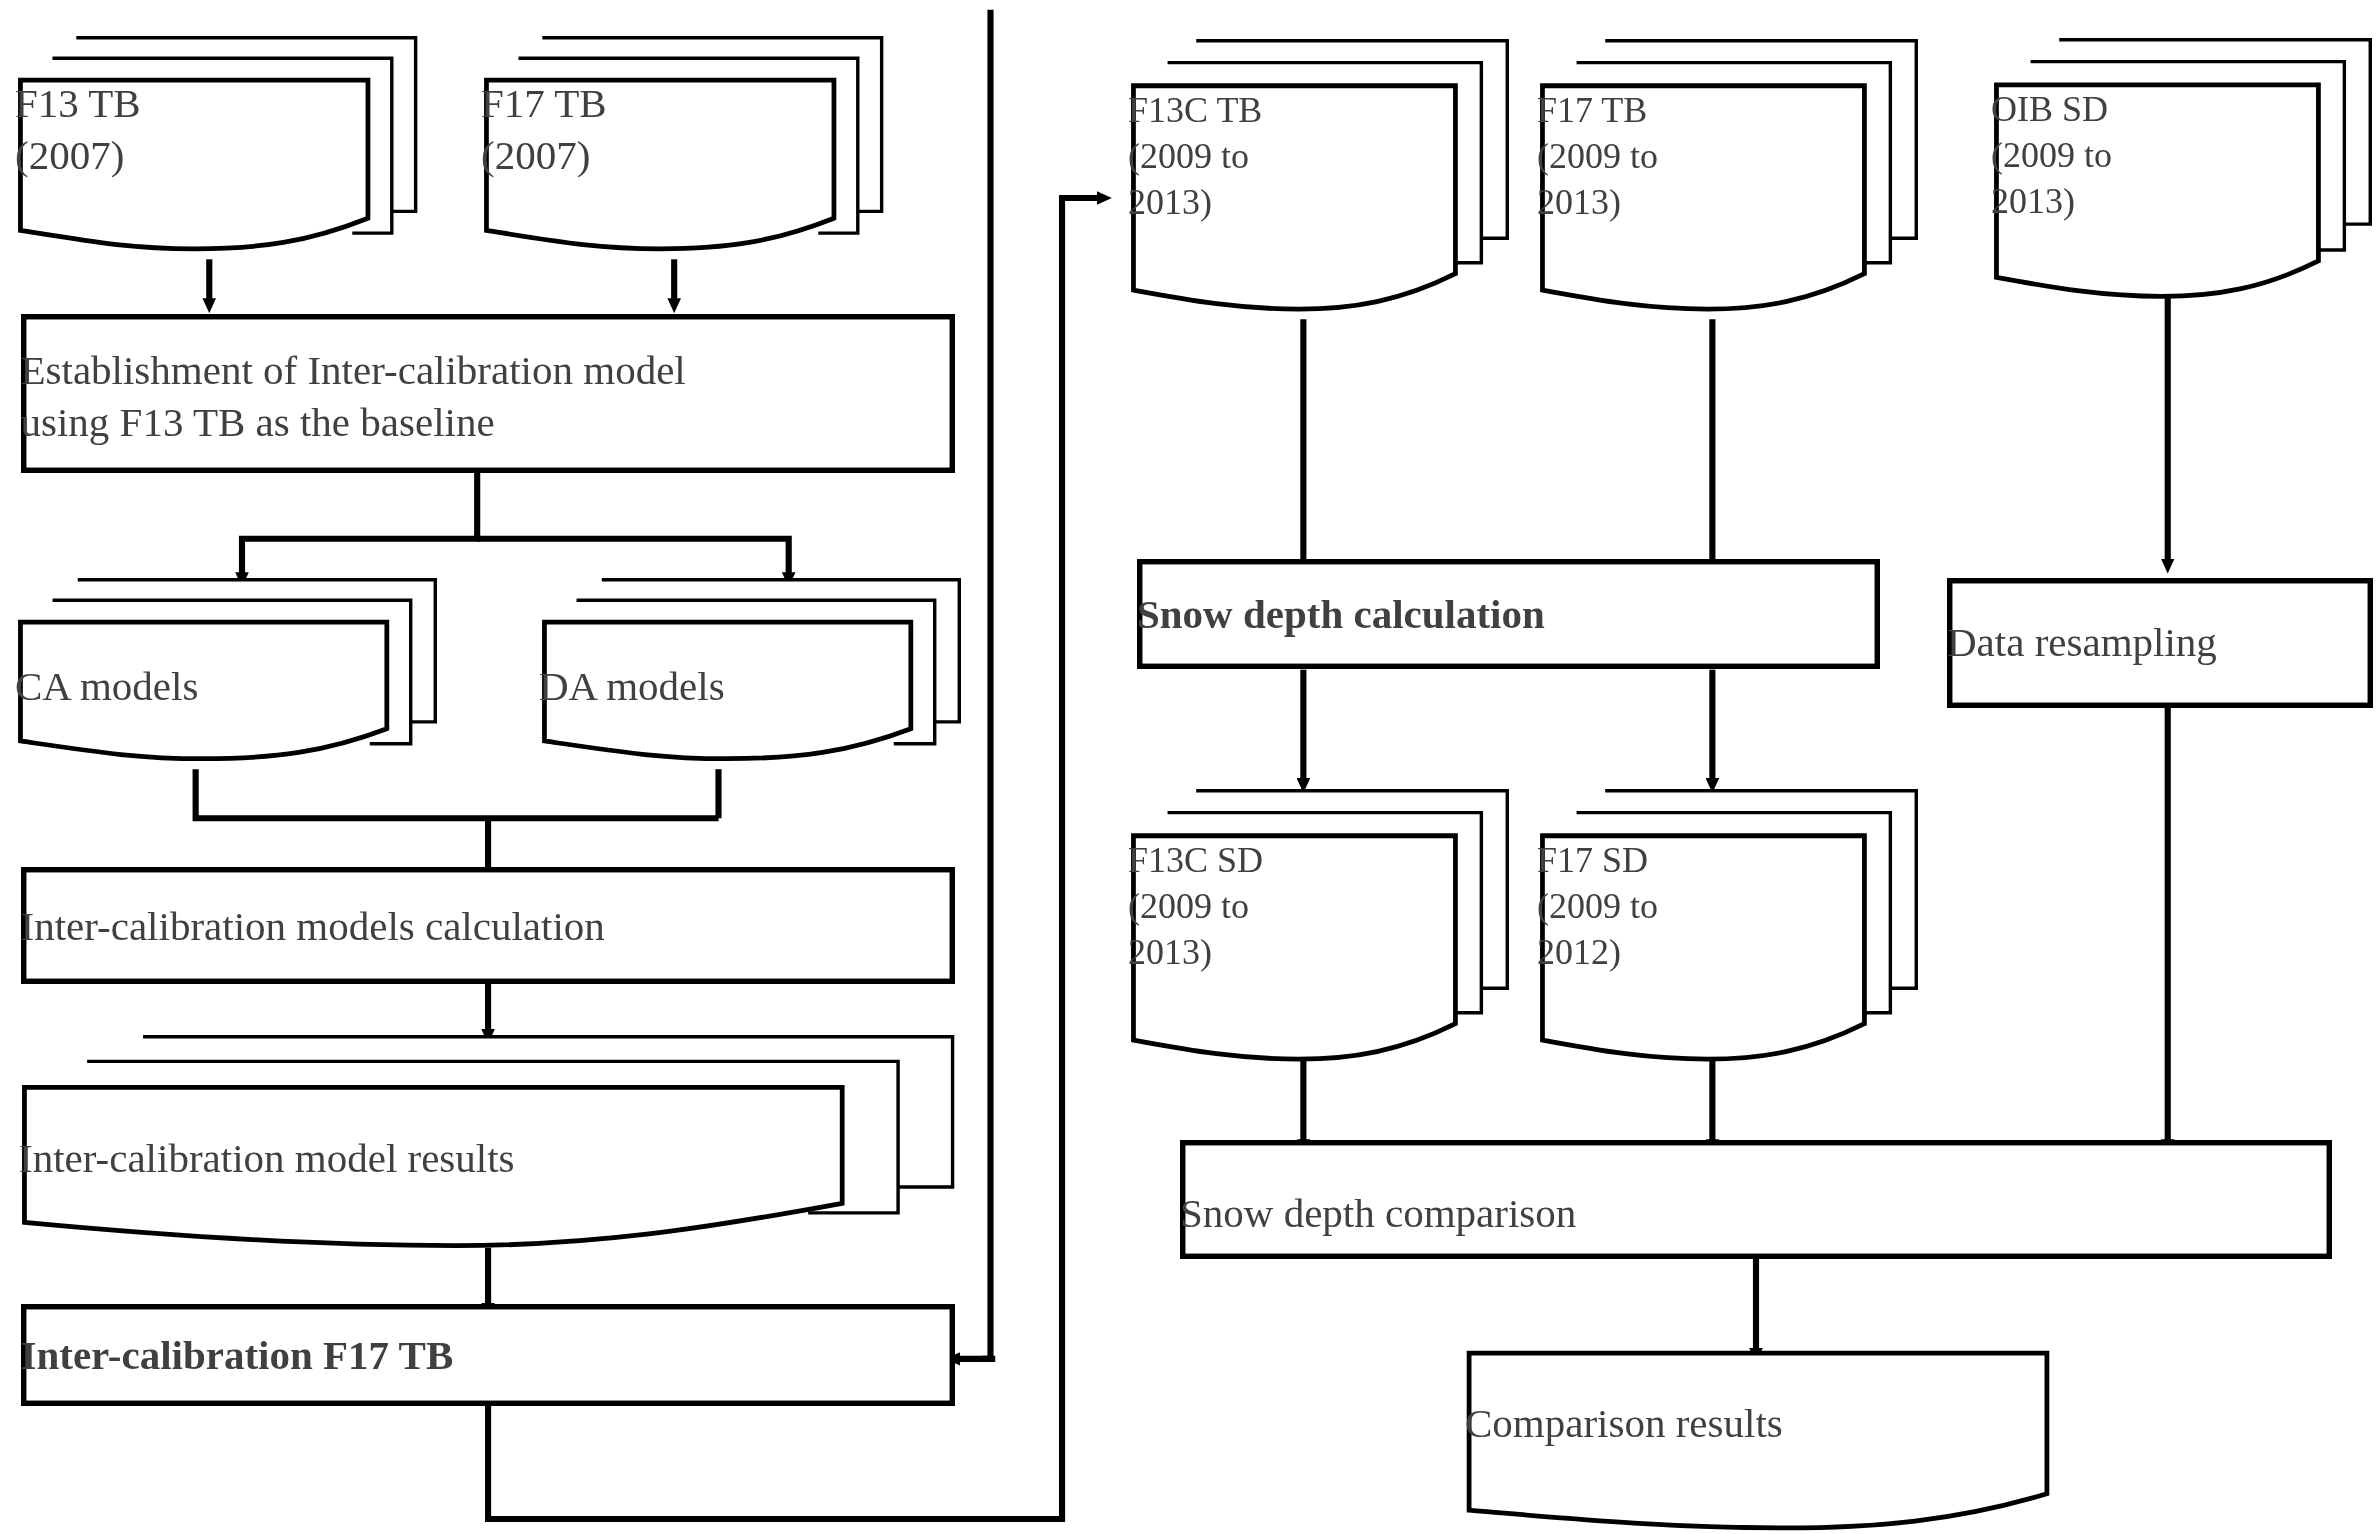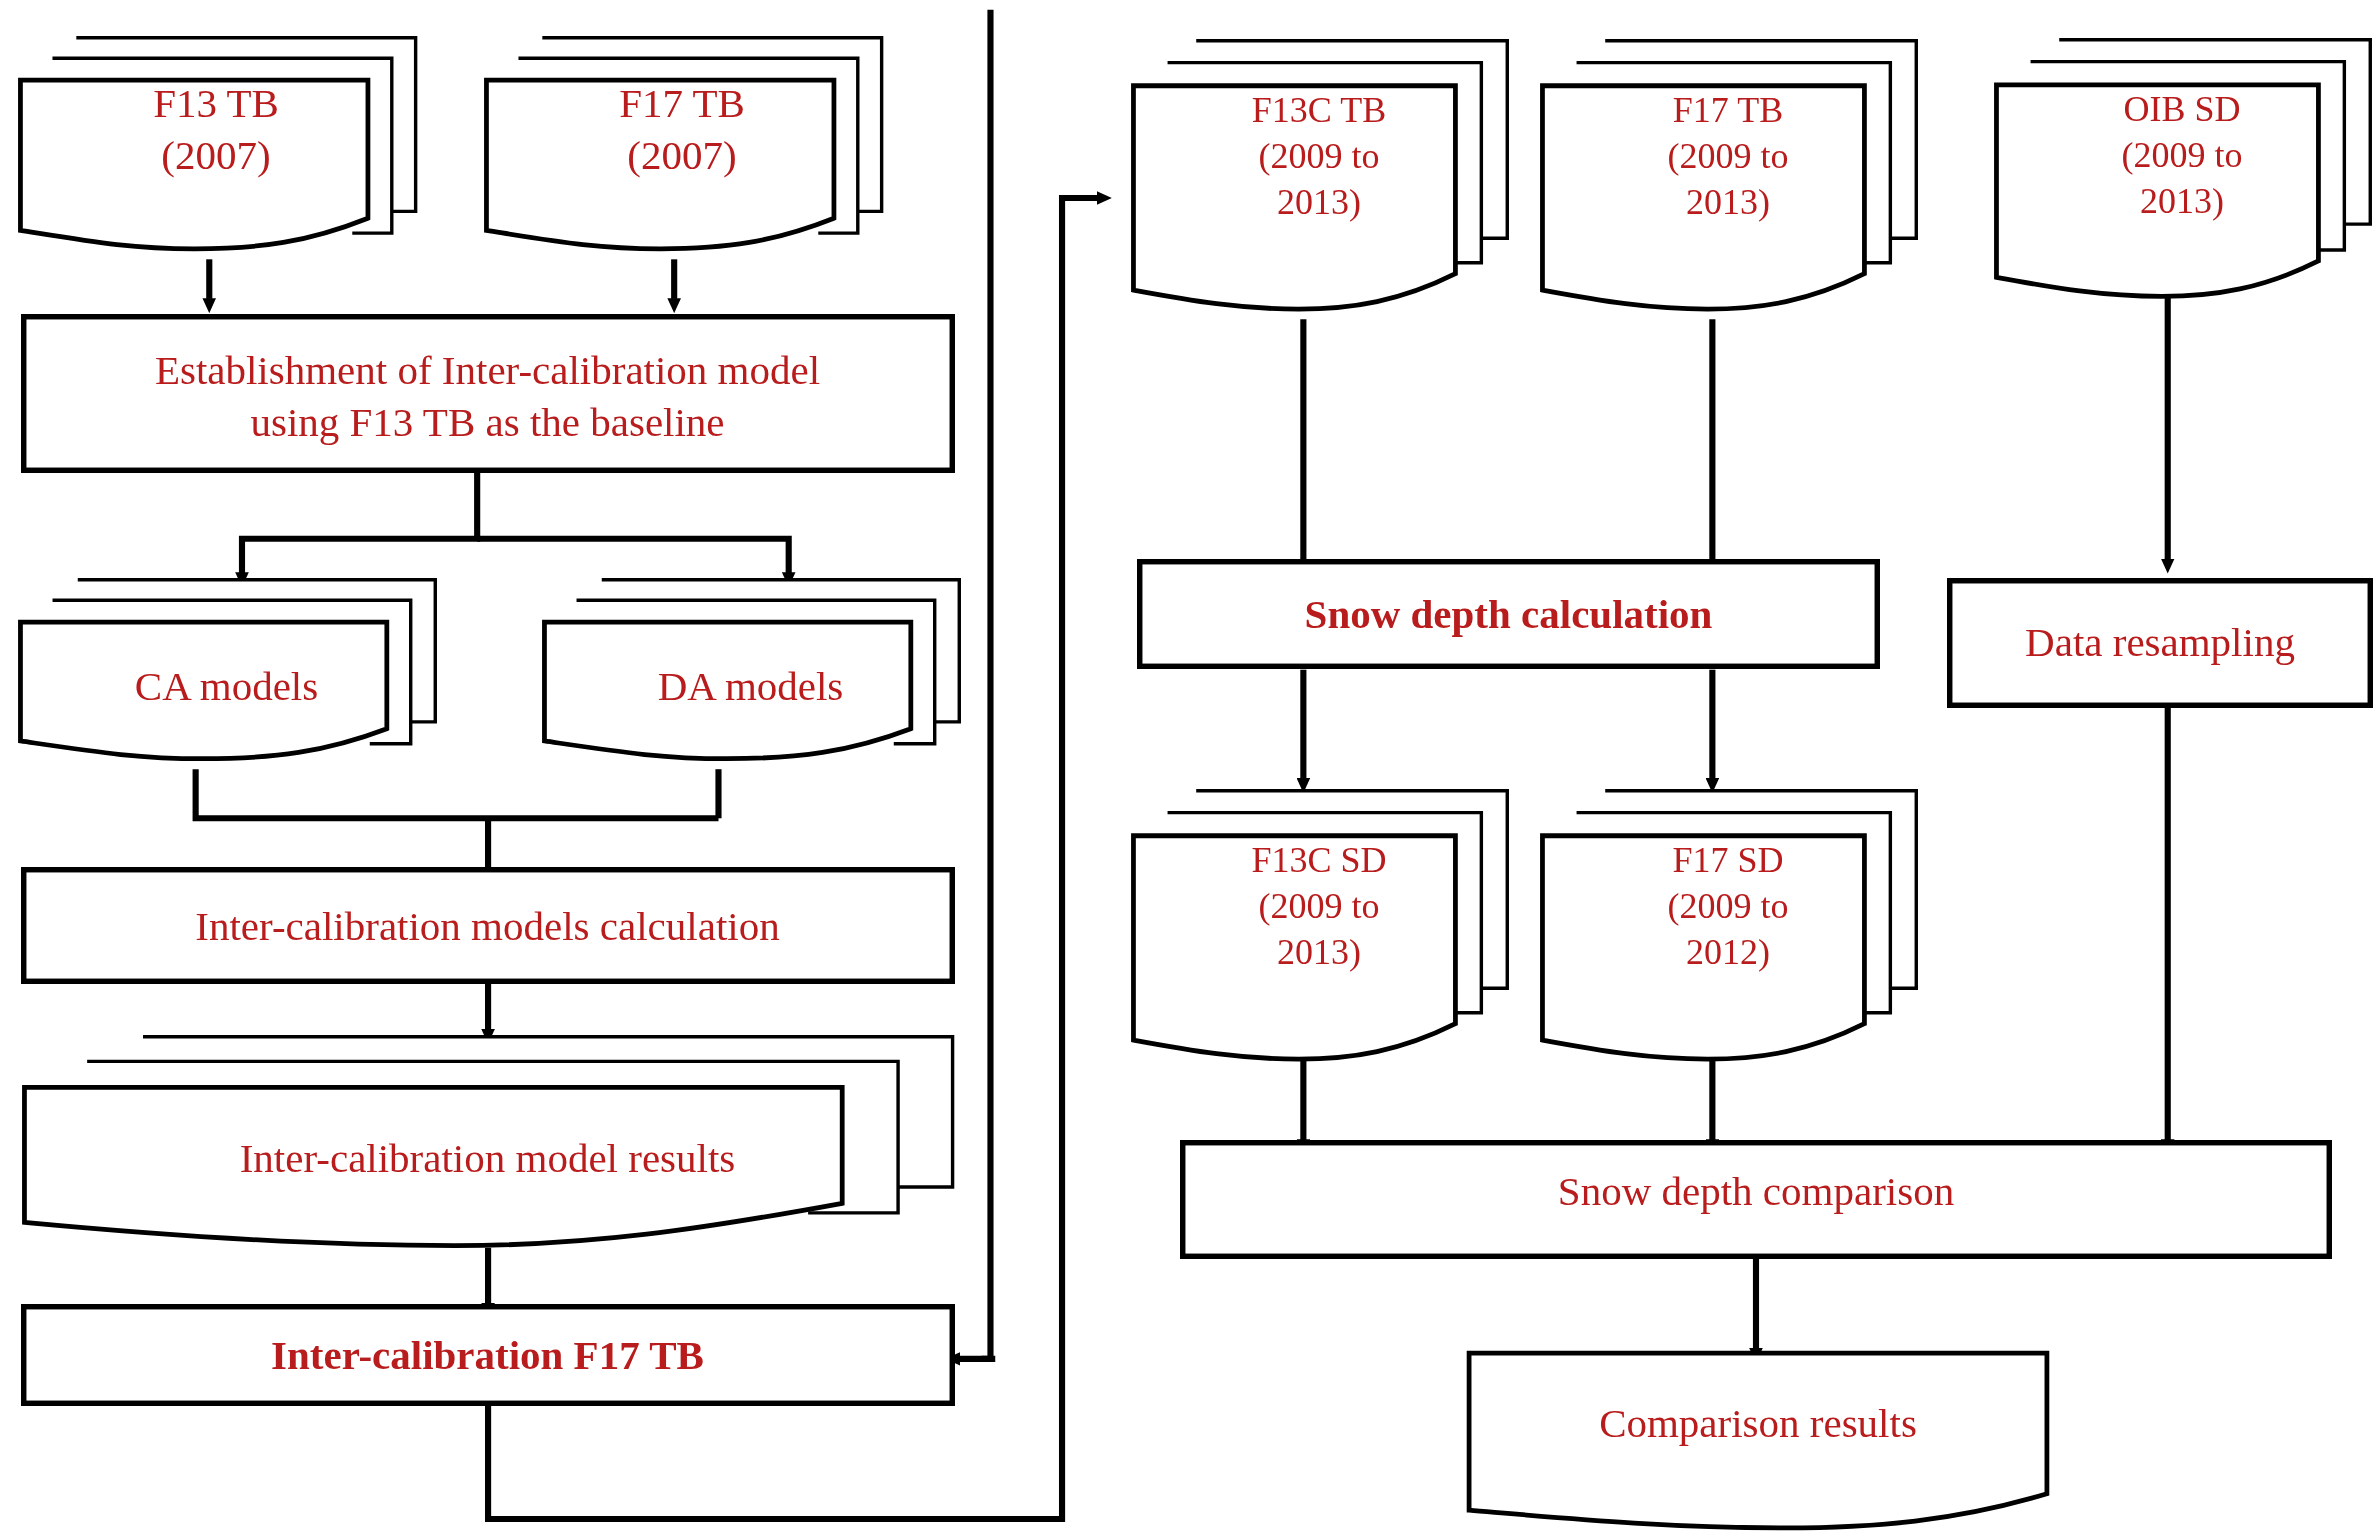--- a/index.html
+++ b/index.html
@@ -31,22 +31,22 @@
     position: absolute;
     left: 0; top: 0;
     width: 100%;
     height: 100%;
     overflow: visible;
   }
   .node .label {
     position: absolute;
     left: 0;
     width: 100%;
-    text-align: center;
-    color: #b91c1c;
+    text-align: left;
+    color: #404040;
     line-height: 1.28;
     white-space: pre-line;
     z-index: 4;
   }
   .fontA { font-size: 41px; }
   .fontB { font-size: 36px; }
 </style>
 </head>
 <body>
 
@@ -234,21 +234,21 @@
     </svg>
     <div class="label fontB" style="top:53px; padding-right:45px;">F17 SD
 (2009 to
 2012)</div>
   </div>
 
   <div class="node" style="left:1180px; top:1140px; width:1152px; height:119px;">
     <svg viewBox="0 0 1690 175" preserveAspectRatio="none">
       <rect x="4" y="4" width="1682" height="167" fill="#fff" stroke="#000" stroke-width="8"></rect>
     </svg>
-    <div class="label fontA" style="top:25px;">Snow depth comparison</div>
+    <div class="label fontA" style="top:47px;">Snow depth comparison</div>
   </div>
 
   <div class="node" style="left:1465px; top:1349px; width:586px; height:181px;">
     <svg viewBox="0 0 860 265" preserveAspectRatio="none">
       <path d="M6,6 H854 V212 C 720,252 600,262 470,262 C 300,262 150,248 6,236 Z" fill="#fff" stroke="#000" stroke-width="7"></path>
     </svg>
     <div class="label fontA" style="top:48px;">Comparison results</div>
   </div>
 
 </div>

